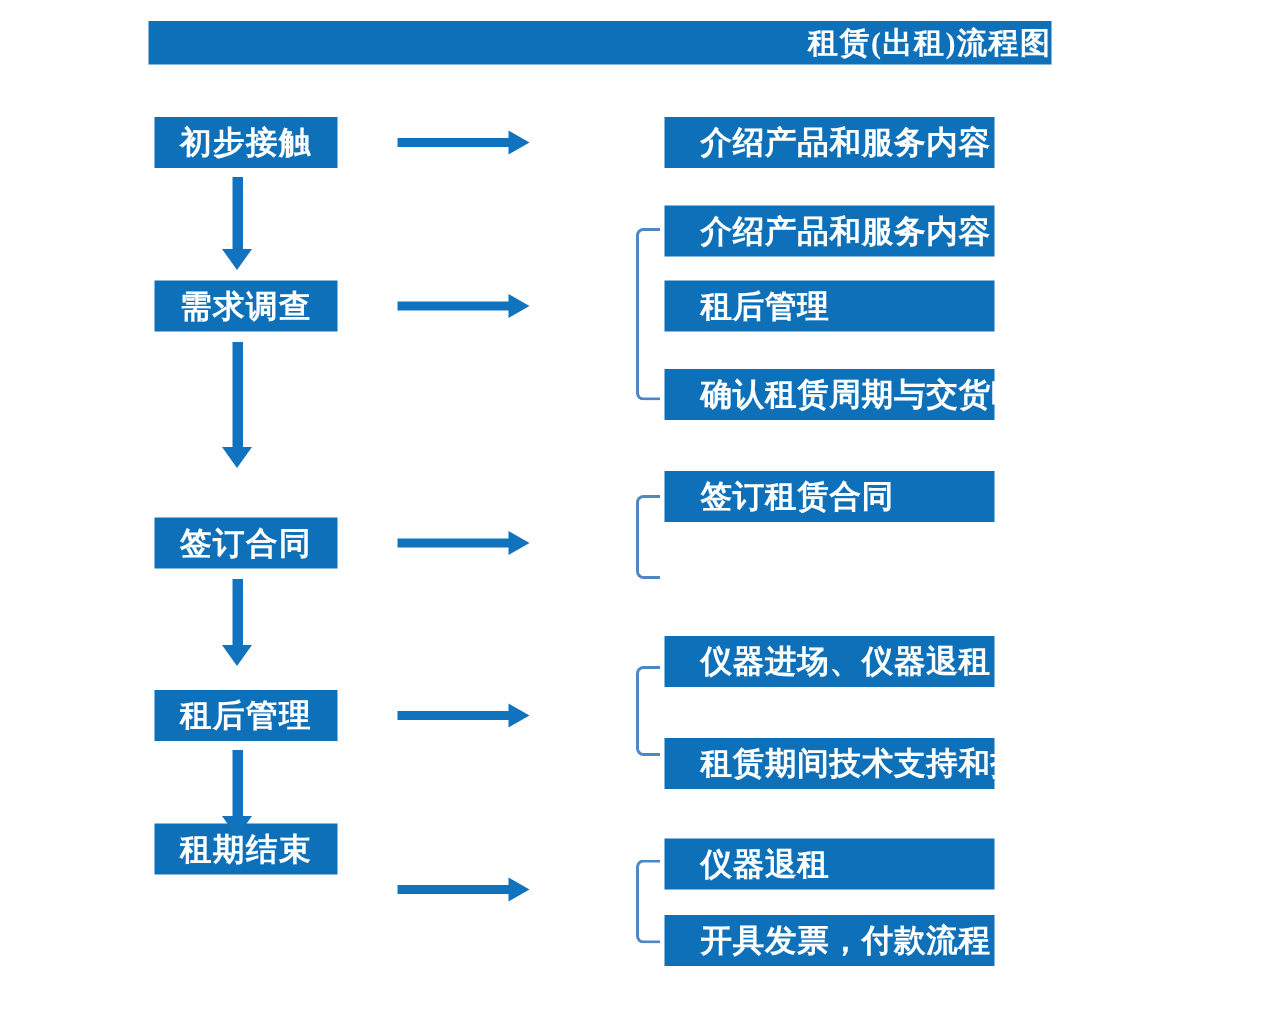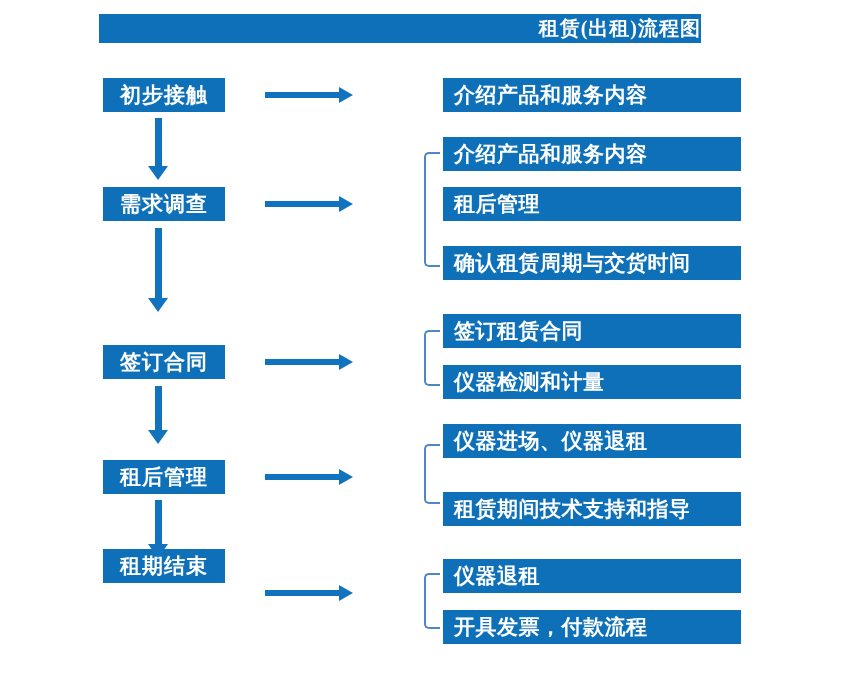--- a/index.html
+++ b/index.html
@@ -20,23 +20,23 @@
   .sbox {
     position:absolute; left:103px; width:122px; height:34px;
     background:var(--c-box,#0e70b8); color:var(--c-text,#fff);
     display:flex; align-items:center; justify-content:center;
     font-weight:bold; font-size:21px; letter-spacing:1px; white-space:nowrap;
   }
   #s1{top:78px} #s2{top:187px} #s3{top:345px} #s4{top:460px} #s5{top:549px}
 
   
   .obox {
-    position:absolute; left:443px; width:298px; height:34px; box-sizing:border-box;
+    position:absolute; left:443px; width:220px; height:34px; box-sizing:border-box;
     background:var(--c-box,#0e70b8); color:var(--c-text,#fff);
-    display:flex; align-items:center; padding-left:11px;
+    display:flex; align-items:center; padding-left:24px;
     font-weight:bold; font-size:21px; letter-spacing:0.5px; white-space:nowrap;
   }
   #r1a{top:78px}
   #r2a{top:137px} #r2b{top:187px} #r2c{top:246px}
   #r3a{top:314px} #r3b{top:365px}
   #r4a{top:424px} #r4b{top:492px}
   #r5a{top:559px} #r5b{top:610px}
 
   
   .harrow { position:absolute; left:265px; width:88px; height:16px; }
@@ -150,23 +150,20 @@
   <div class="obox" id="r2b">
     <span>租后管理</span>
   </div>
   <div class="obox" id="r2c">
     <span>确认租赁周期与交货时间</span>
   </div>
 
   <div class="obox" id="r3a">
     <span>签订租赁合同</span>
   </div>
-  <div class="obox" id="r3b">
-    <span>仪器检测和计量</span>
-  </div>
 
   <div class="obox" id="r4a">
     <span>仪器进场、仪器退租</span>
   </div>
   <div class="obox" id="r4b">
     <span>租赁期间技术支持和指导</span>
   </div>
 
   <div class="obox" id="r5b">
     <span>开具发票，付款流程</span>

